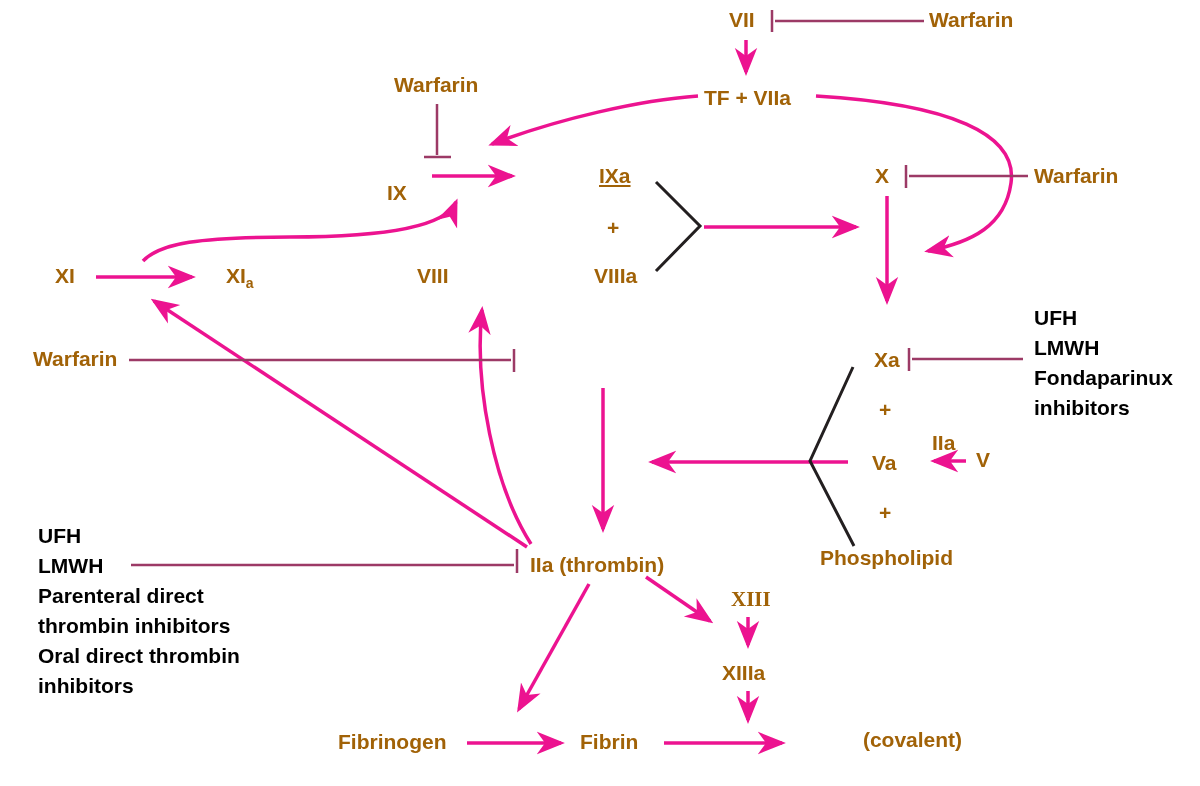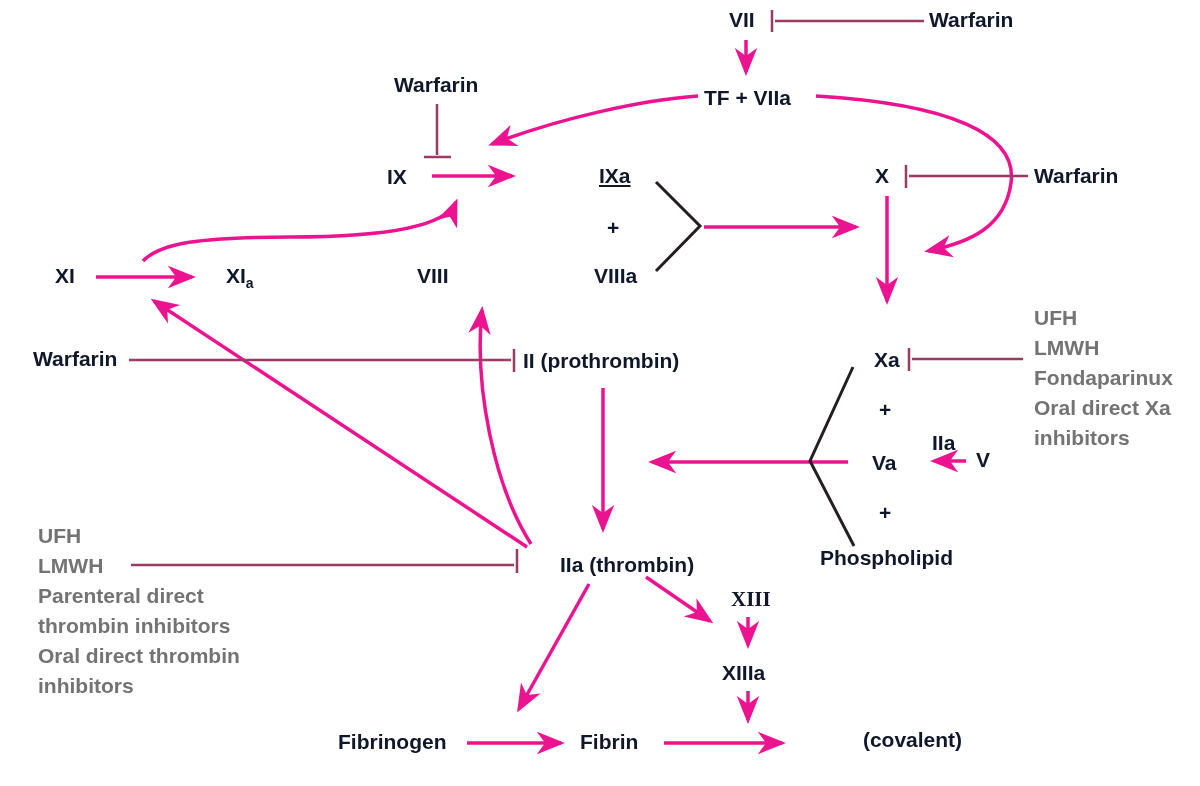--- a/index.html
+++ b/index.html
@@ -6,30 +6,30 @@
   .stage{
     position:relative;
     width:1200px;height:786px;
     background:#ffffff;
     font-family:"Liberation Sans", sans-serif;
     overflow:hidden;
   }
   .stage svg{position:absolute;left:0;top:0;}
   .lbl{
     position:absolute;
-    color:#0f172a;
+    color:#a16207;
     font-size:21px;
     font-weight:600;
     white-space:nowrap;
     line-height:1.2;
   }
   .lbl sub{font-size:14px;vertical-align:-5px;font-weight:600;}
   .druglist{
     position:absolute;
-    color:#737373;
+    color:#000000;
     font-size:21px;
     font-weight:600;
     line-height:30px;
     white-space:nowrap;
   }
   .center{text-align:center;}
 </style>
 </head>
 <body>
 
@@ -77,61 +77,59 @@
       <path d="M129,360 H511 M514,349 V372"></path>
       <path d="M131,565 H514 M517,549 V573"></path>
     </g>
   </svg>
 
   <div class="lbl" style="left:729px;top:7px;">VII</div>
   <div class="lbl" style="left:929px;top:7px;">Warfarin</div>
   <div class="lbl" style="left:704px;top:85px;">TF + VIIa</div>
 
   <div class="lbl" style="left:394px;top:72px;">Warfarin</div>
-  <div class="lbl" style="left:387px;top:164px;">IX</div>
+  <div class="lbl" style="left:387px;top:180px;">IX</div>
   <div class="lbl" style="left:599px;top:163px;text-decoration:underline;">IXa</div>
   <div class="lbl" style="left:607px;top:215px;">+</div>
   <div class="lbl" style="left:417px;top:263px;">VIII</div>
   <div class="lbl" style="left:594px;top:263px;">VIIIa</div>
 
   <div class="lbl" style="left:55px;top:263px;">XI</div>
   <div class="lbl" style="left:226px;top:263px;"><span>XI</span><sub>a</sub></div>
 
   <div class="lbl" style="left:875px;top:163px;">X</div>
   <div class="lbl" style="left:1034px;top:163px;">Warfarin</div>
 
   <div class="lbl" style="left:874px;top:347px;">Xa</div>
   <div class="druglist" style="left:1034px;top:303px;">
     <div>UFH</div>
     <div>LMWH</div>
     <div>Fondaparinux</div>
-    <div>Oral direct Xa</div>
     <div>inhibitors</div>
   </div>
 
   <div class="lbl" style="left:879px;top:397px;">+</div>
   <div class="lbl" style="left:932px;top:430px;">IIa</div>
   <div class="lbl" style="left:872px;top:450px;">Va</div>
   <div class="lbl" style="left:976px;top:447px;">V</div>
   <div class="lbl" style="left:879px;top:500px;">+</div>
   <div class="lbl" style="left:820px;top:545px;">Phospholipid</div>
 
   <div class="lbl" style="left:33px;top:346px;">Warfarin</div>
-  <div class="lbl" style="left:523px;top:348px;">II (prothrombin)</div>
 
   <div class="druglist" style="left:38px;top:521px;">
     <div>UFH</div>
     <div>LMWH</div>
     <div>Parenteral direct</div>
     <div>thrombin inhibitors</div>
     <div>Oral direct thrombin</div>
     <div>inhibitors</div>
   </div>
 
-  <div class="lbl" style="left:560px;top:552px;">IIa (thrombin)</div>
+  <div class="lbl" style="left:530px;top:552px;">IIa (thrombin)</div>
 
   <div class="lbl" style="left:731px;top:587px;font-family:Liberation Serif, serif;">XIII</div>
   <div class="lbl" style="left:722px;top:660px;">XIIIa</div>
 
   <div class="lbl" style="left:338px;top:729px;">Fibrinogen</div>
   <div class="lbl" style="left:580px;top:729px;">Fibrin</div>
   <div class="lbl center" style="left:815px;top:727px;width:195px;">
     <div>(covalent)</div>
   </div>
 

